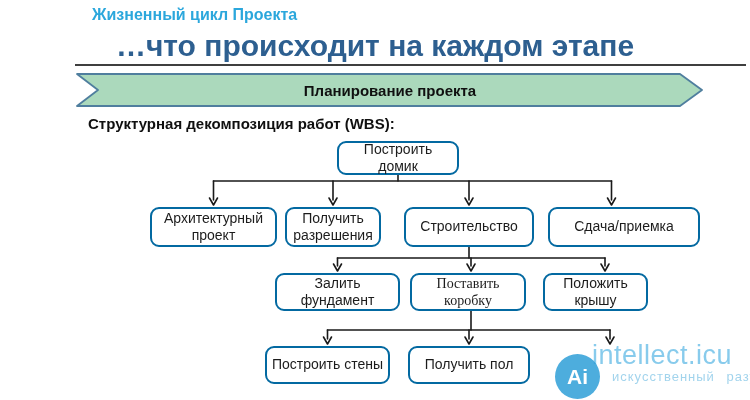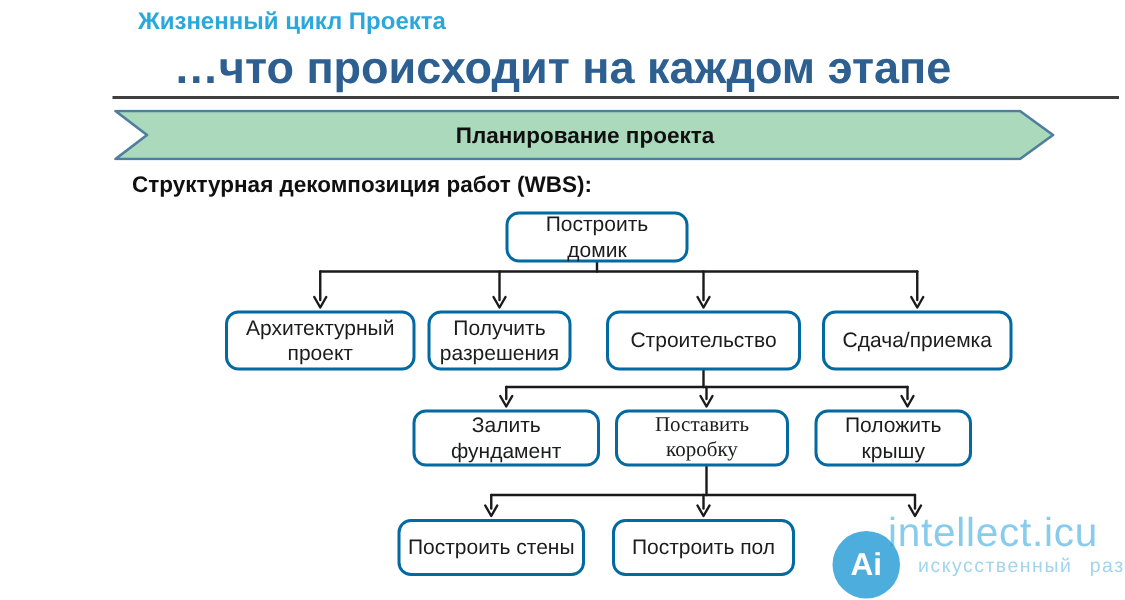--- a/index.html
+++ b/index.html
@@ -112,24 +112,24 @@
   </svg>
 
   <div class="wm-site">intellect.icu</div>
   <div class="wm-tagline">искусственный разум</div>
 
   <div class="node" style="left:337px;top:141px;width:122px;height:34px;">Построить домик</div>
 
   <div class="node" style="left:150px;top:207px;width:127px;height:40px;">Архитектурный проект</div>
   <div class="node" style="left:285px;top:207px;width:96px;height:40px;">Получить разрешения</div>
   <div class="node" style="left:404px;top:207px;width:130px;height:40px;">Строительство</div>
-  <div class="node" style="left:548px;top:207px;width:127px;height:40px;">Сдача/приемка</div>
+  <div class="node" style="left:548px;top:207px;width:152px;height:40px;">Сдача/приемка</div>
 
   <div class="node" style="left:275px;top:273px;width:125px;height:38px;">Залить фундамент</div>
   <div class="node" style="left:410px;top:273px;width:116px;height:38px;font-family:Liberation Serif, serif;">Поставить коробку</div>
   <div class="node" style="left:543px;top:273px;width:105px;height:38px;">Положить крышу</div>
 
   <div class="node" style="left:265px;top:346px;width:125px;height:38px;">Построить стены</div>
-  <div class="node" style="left:408px;top:346px;width:122px;height:38px;">Построить пол</div>
+  <div class="node" style="left:408px;top:346px;width:122px;height:38px;">Получить пол</div>
 
   <div class="wm-logo">Ai</div>
 
 </div>
 
 </body></html>

